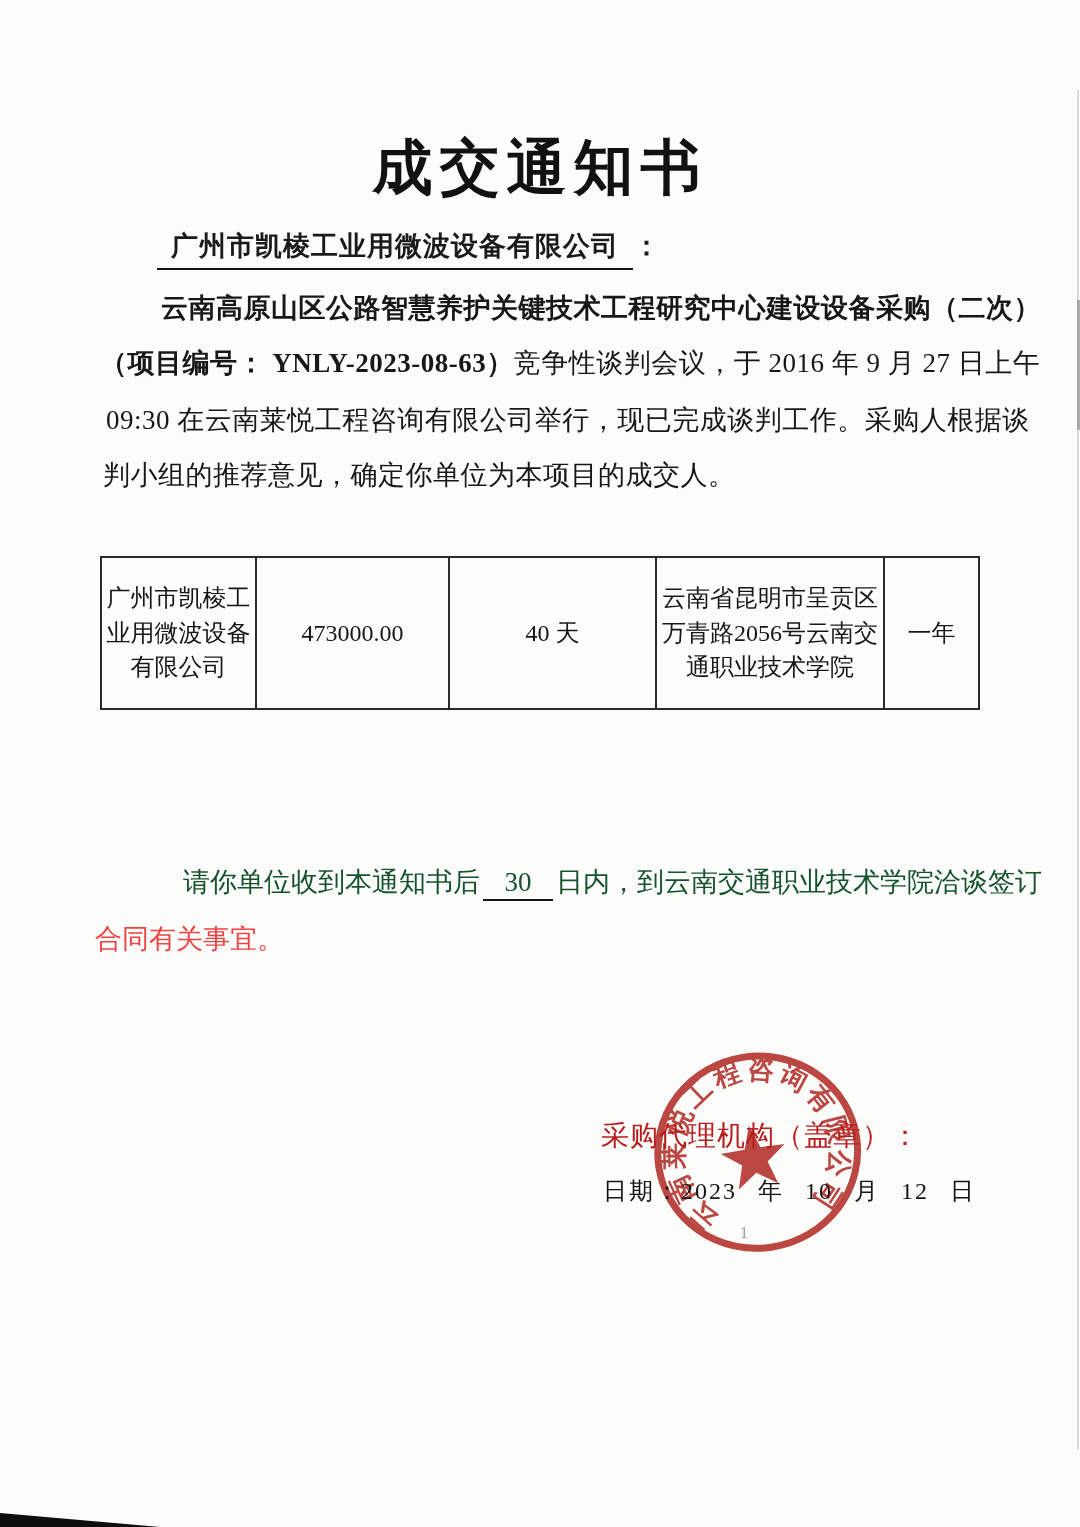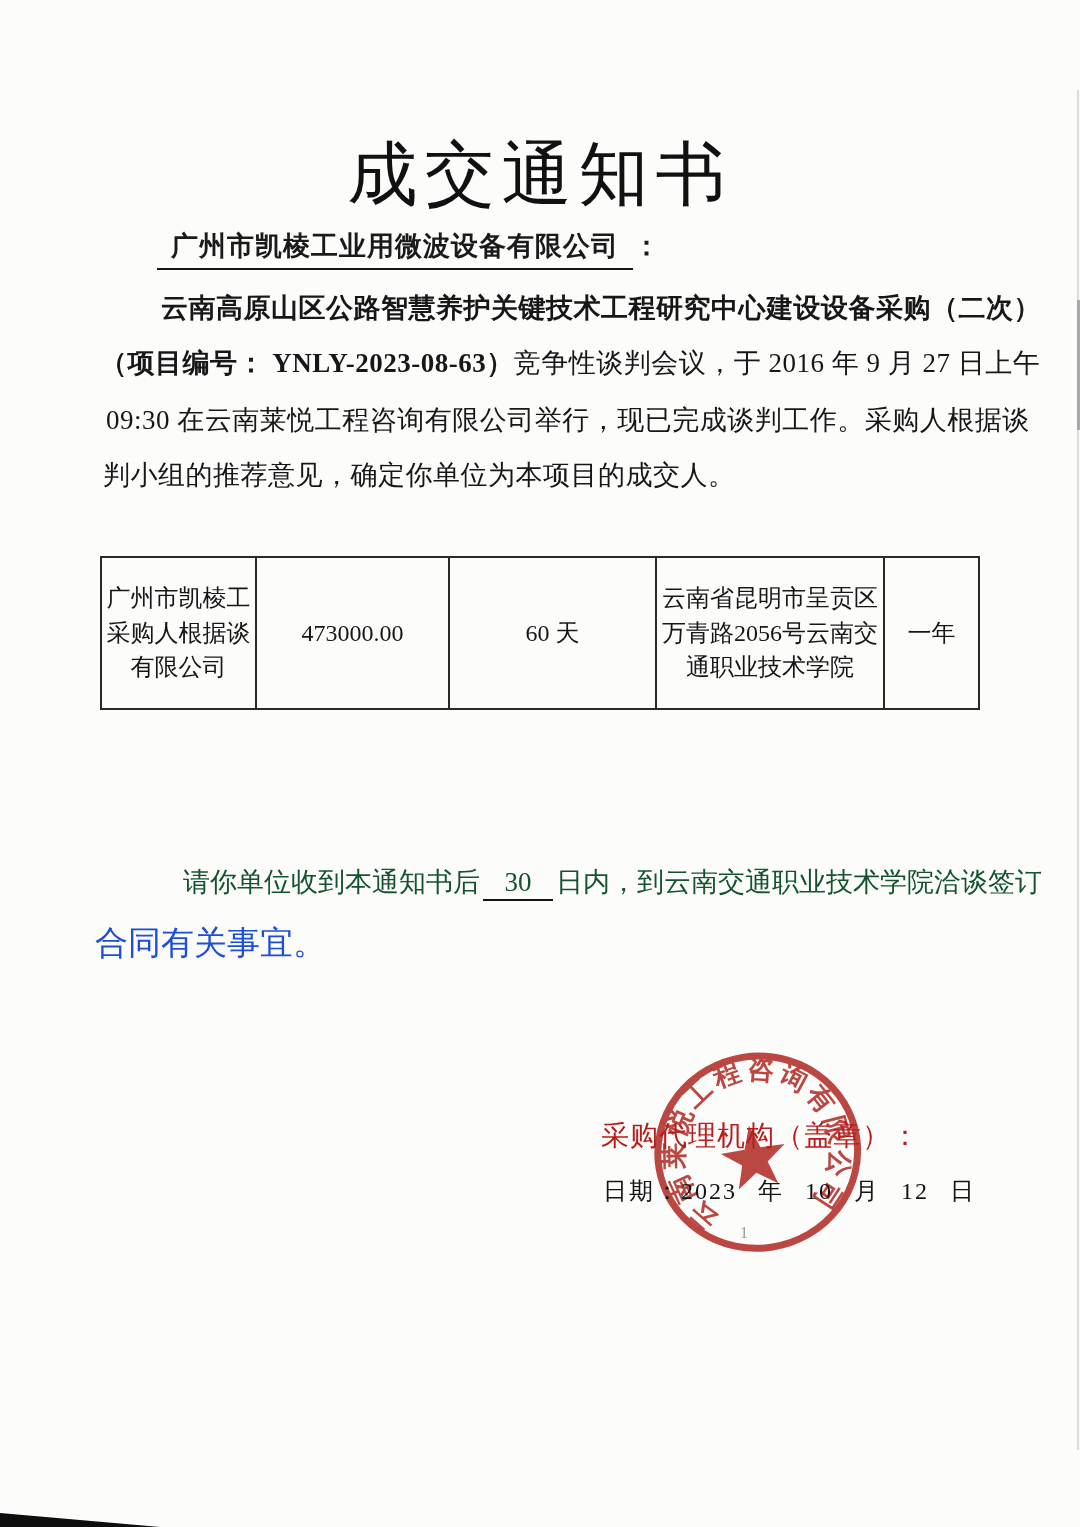--- a/index.html
+++ b/index.html
@@ -6,21 +6,21 @@
   body{
     width:1080px;height:1527px;position:relative;overflow:hidden;
     background:#fcfcfb;
     font-family:"Liberation Serif","DejaVu Serif",serif;
     color:#1a1a1a;
   }
   .abs{position:absolute;}
   
   .doc-title{
     left:0;right:0;top:128px;text-align:center;
-    font-size:70px;font-weight:normal;letter-spacing:7px;color:#111;
+    font-size:60px;font-weight:bold;letter-spacing:7px;color:#111;
   }
   
   .addressee{left:157px;top:228px;font-size:27px;font-weight:bold;}
   .addressee .company{
     display:inline-block;padding:0 14px 4px 14px;
     border-bottom:2.5px solid #151515;letter-spacing:1px;
   }
   
   .body-line{font-size:27px;letter-spacing:0.5px;white-space:nowrap;color:#171717;}
   .bl1{left:161px;top:290px;font-weight:bold;}
@@ -41,21 +41,21 @@
     padding:2px 4px;color:#161616;
   }
   table.award tr.hdr th{height:86px;}
   table.award tr.bdy td{height:146px;}
   
   .notice1{left:148px;top:864px;font-size:27px;white-space:nowrap;color:#14532d;margin-left:35px;}
   .notice1 .days{
     display:inline-block;width:70px;text-align:center;
     border-bottom:2.5px solid #151515;margin:0 3px;padding-bottom:1px;
   }
-  .notice2{left:95px;top:921px;font-size:33px;color:#1d4ed8;}
+  .notice2{left:95px;top:921px;font-size:27px;color:#ef4444;}
   
   .agency{left:601px;top:1117px;font-size:28px;letter-spacing:1px;z-index:3;color:#b91c1c;}
   .dateline{left:603px;top:1175px;font-size:24px;letter-spacing:2px;word-spacing:13px;z-index:3;color:#141414;}
   
   .seal{left:650px;top:1050px;width:218px;height:208px;z-index:2;opacity:0.9;
         transform:rotate(-9deg);}
   .page-mark{left:740px;top:1224px;font-size:16px;color:#9a9a9a;z-index:1;}
   
   .corner-wedge{
     left:0;bottom:0;width:0;height:0;z-index:5;
@@ -84,24 +84,24 @@
   <colgroup>
     <col style="width:155px">
       <col style="width:193px">
       <col style="width:207px">
       <col style="width:228px">
       <col style="width:95px">
   </colgroup>
   <tbody>
   <tr class="bdy">
     <td>广州市凯棱工
-采购人根据谈
+业用微波设备
 有限公司</td>
     <td>473000.00</td>
-    <td>60 天</td>
+    <td>40 天</td>
     <td>云南省昆明市呈贡区
 万青路2056号云南交
 通职业技术学院</td>
     <td>一年</td>
   </tr>
 </tbody>
   </table>
 
 <div class="abs notice1">
   <span>请你单位收到本通知书后</span><span class="days">30</span><span>日内，到云南交通职业技术学院洽谈签订</span>

